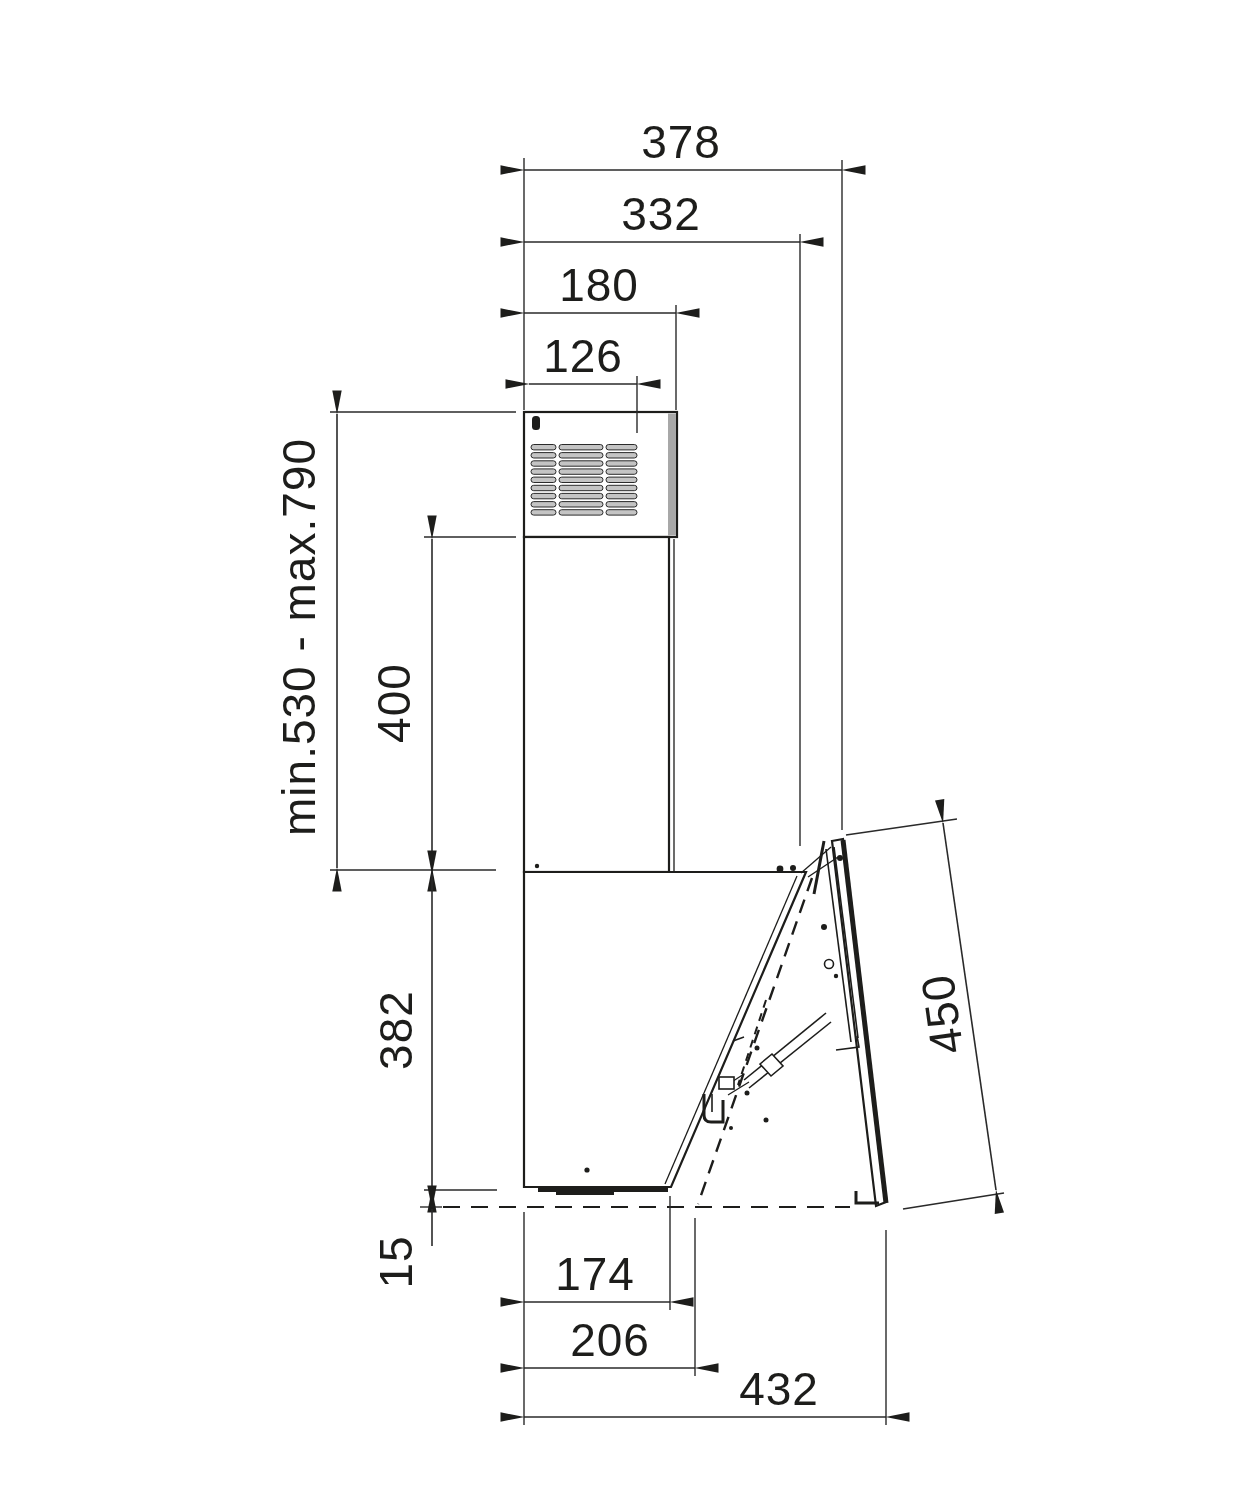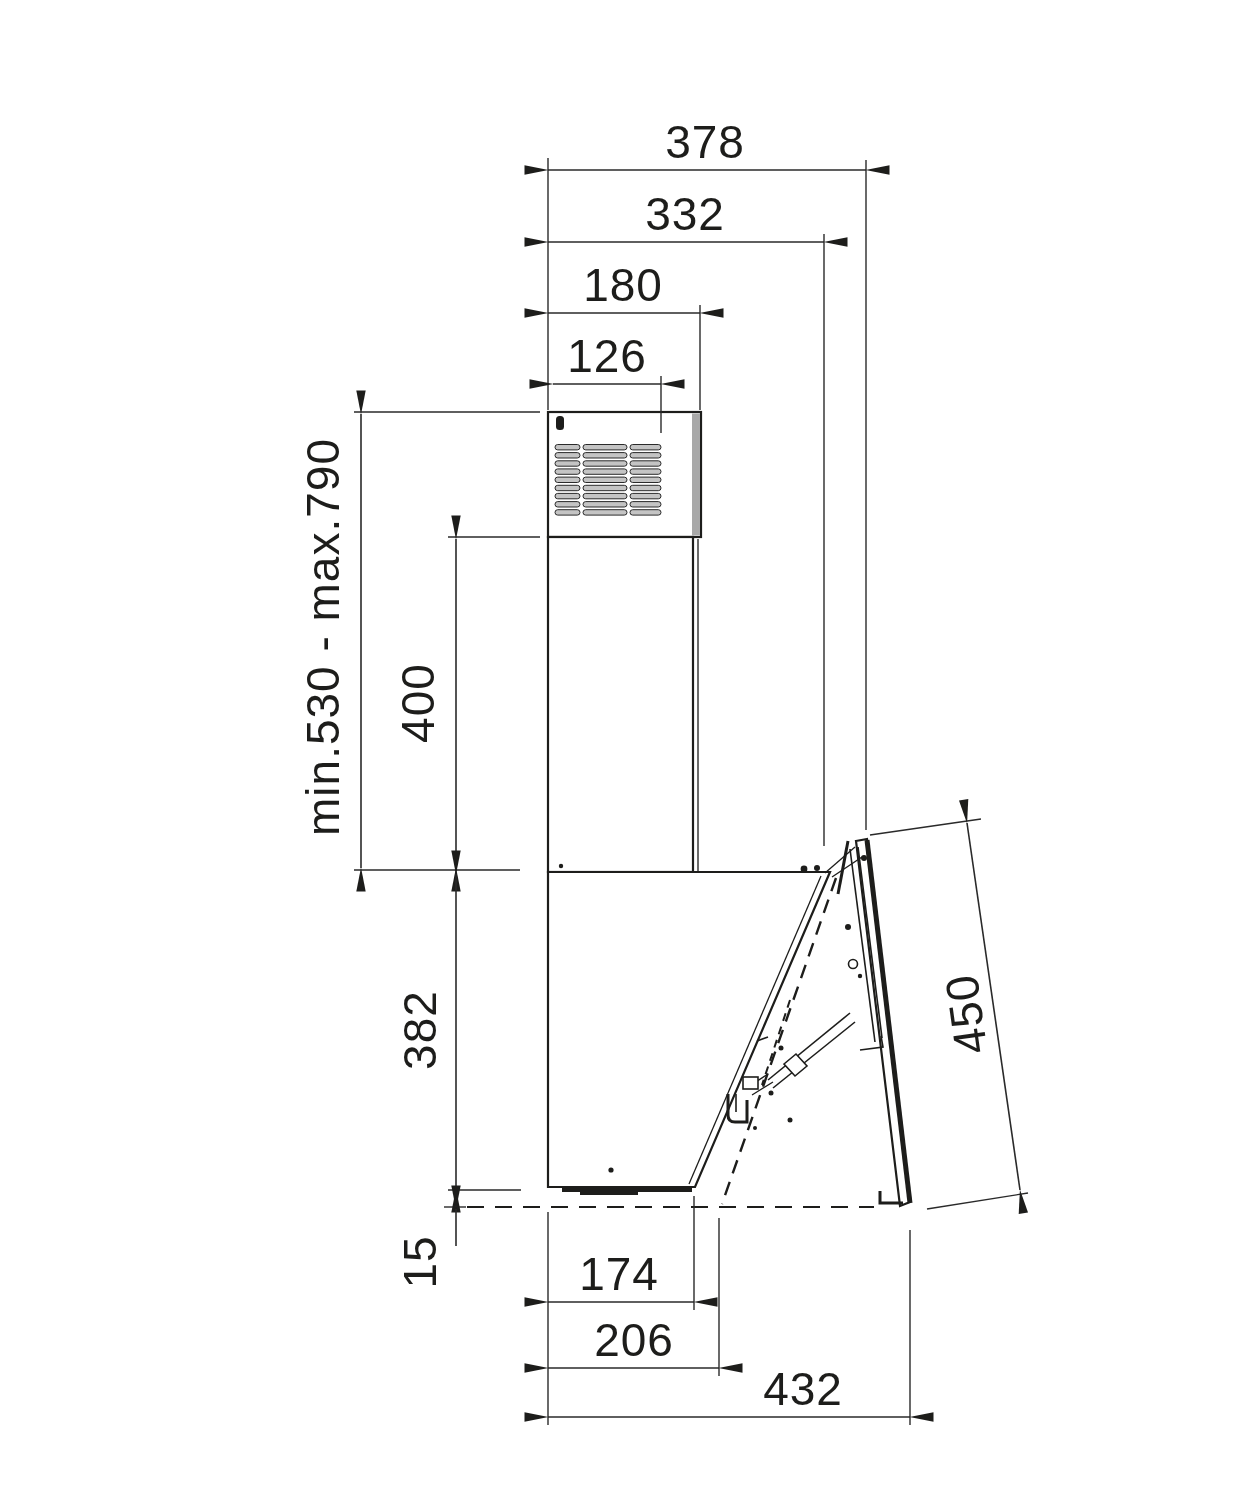--- a/index.html
+++ b/index.html
@@ -3,21 +3,21 @@
 <meta charset="utf-8">
 <style>
   :root{
     --c-background:#ffffff;
     --c-line:#1d1d1b;
     --c-dimline:#2a2a2a;
     --c-shade:#a8a8a8;
     --c-slat:#c4c4c4;
   }
   html,body{margin:0;padding:0;background:var(--c-background);}
-  .canvas{width:1028px;height:1498px;position:relative;background:var(--c-background);padding-left:24px;}
+  .canvas{width:1028px;height:1498px;position:relative;background:var(--c-background);}
   svg{display:block;}
   .outline{fill:none;stroke:var(--c-line);stroke-width:2.2;}
   .thin{fill:none;stroke:var(--c-line);stroke-width:1.3;}
   .thick{fill:none;stroke:var(--c-line);stroke-width:5;stroke-linecap:butt;}
   .xthick{fill:none;stroke:var(--c-line);stroke-width:8;}
   .mech{fill:none;stroke:var(--c-line);stroke-width:1.6;}
   .mech-thick{fill:none;stroke:var(--c-line);stroke-width:3;}
   .dash-long{fill:none;stroke:var(--c-line);stroke-width:2.4;stroke-dasharray:14 9;}
   .dash-short{fill:none;stroke:var(--c-line);stroke-width:2;stroke-dasharray:8 6;}
   .floor{fill:none;stroke:var(--c-line);stroke-width:2.2;stroke-dasharray:17 11;}

